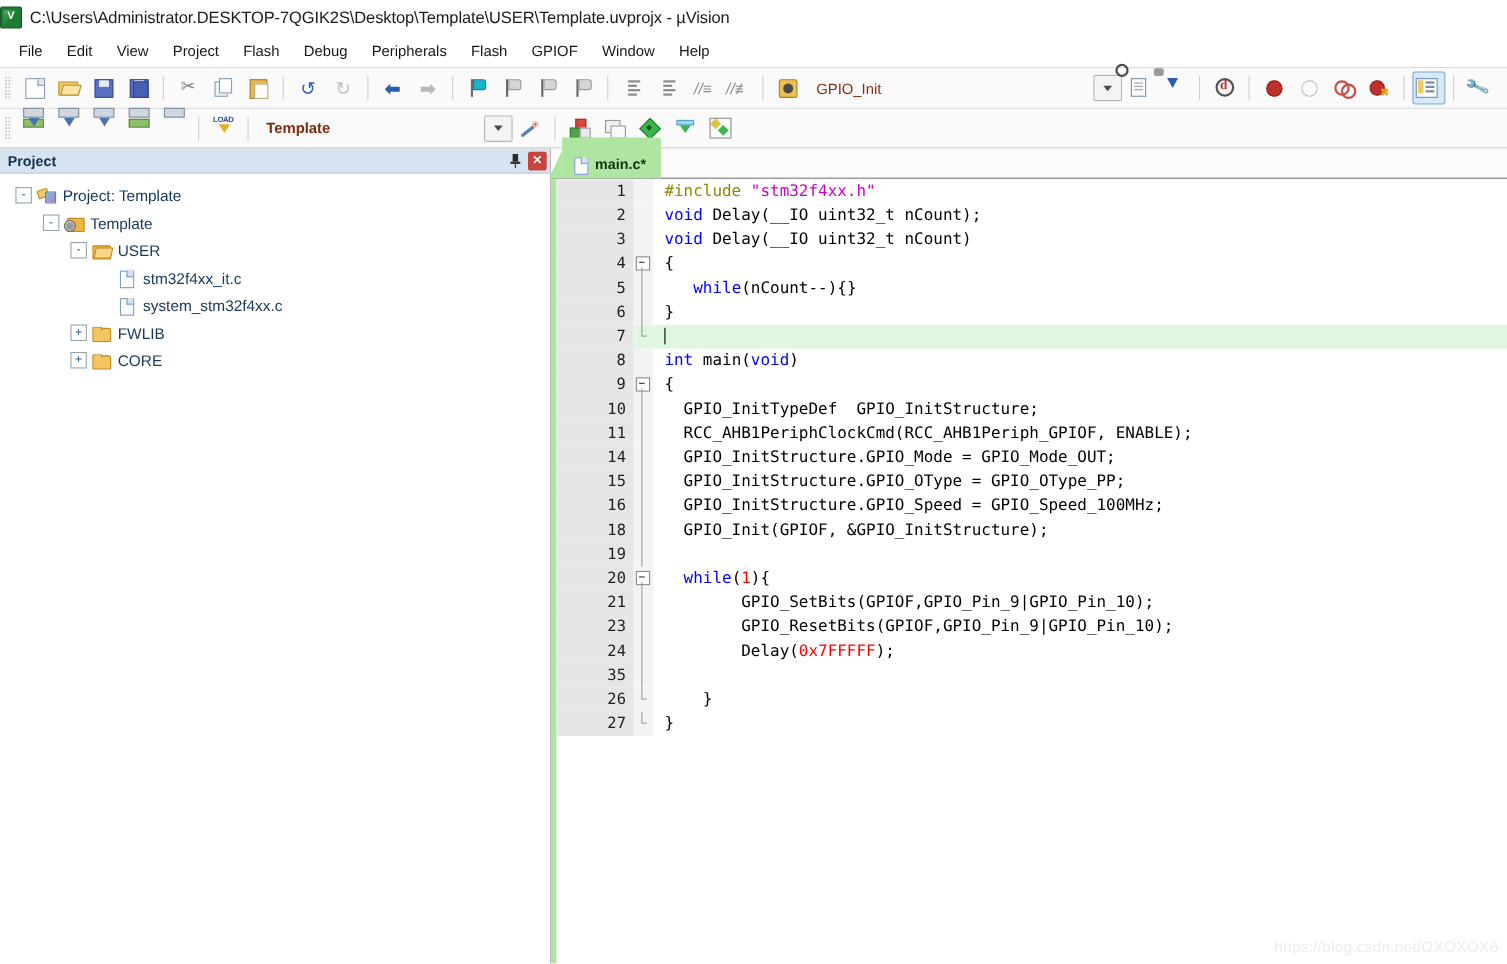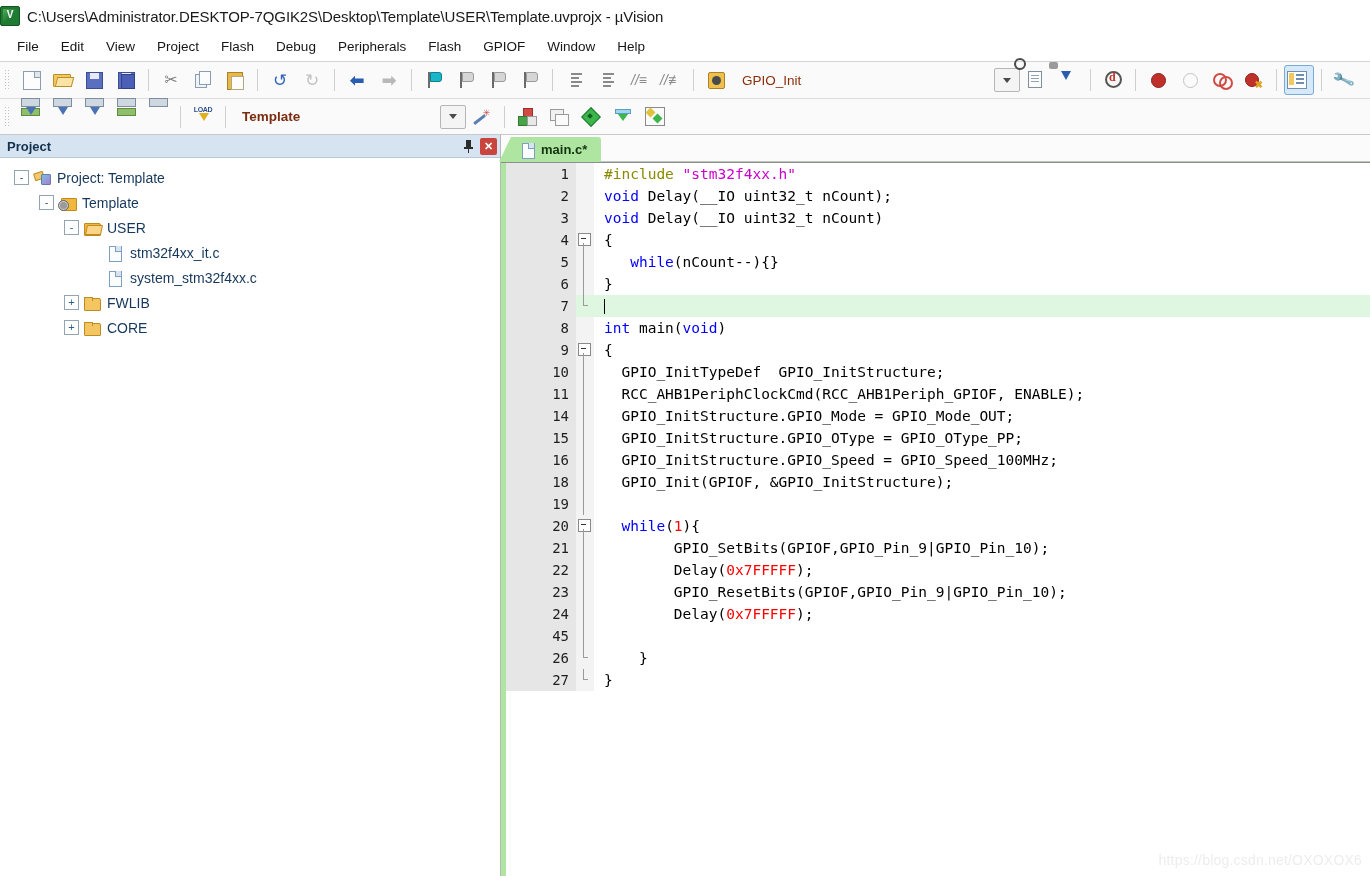--- a/index.html
+++ b/index.html
@@ -92,21 +92,21 @@
       background:#f0b73e;border:1px solid #c08a1d;border-radius:1px;}
   .ic.group:after{content:"";position:absolute;left:0px;top:5px;width:9px;height:9px;
       background:#9a9a9a;border-radius:50%;border:1px solid #6b6b6b;
       box-shadow:0 0 0 1px #cfcfcf inset;}
 
   
   .editor-pane{flex:1 1 auto;display:flex;flex-direction:column;min-width:0;background:#fff;}
   .tabstrip{height:27px;flex:0 0 auto;background:#fbfbfb;display:flex;align-items:flex-end;
             position:relative;padding-left:10px;}
   .tabstrip:after{content:"";position:absolute;left:0;right:0;bottom:0;height:1px;background:#b9c9b9;}
-  .tab{height:25px;display:flex;align-items:center;padding:0 14px 0 10px;background:#aee5a0;
+  .tab{height:25px;display:flex;align-items:center;padding:12px 14px 0 10px;background:#aee5a0;
        position:relative;z-index:2;border-top-right-radius:3px;}
   .tab:before{content:"";position:absolute;left:-12px;bottom:0;width:0;height:0;
        border-bottom:25px solid #aee5a0;border-left:12px solid transparent;}
   .tab-file-ic{width:14px;height:16px;position:relative;margin-right:6px;flex:0 0 auto;}
   .tab-file-ic:before{content:"";position:absolute;left:1px;top:1px;width:11px;height:14px;
       background:#fbfcfe;border:1px solid #7e9ec2;}
   .tab-file-ic:after{content:"";position:absolute;left:7px;top:1px;width:5px;height:5px;
       background:#d6e4f2;border-left:1px solid #7e9ec2;border-bottom:1px solid #7e9ec2;}
   .tab-label{font-size:13px;color:#13330f;font-weight:bold;white-space:nowrap;}
 
@@ -707,42 +707,35 @@
                   <td class="src"><span>  </span><span class="k">while</span><span>(</span><span class="num">1</span><span>){</span></td>
                 </tr>
                 <tr class="code-row">
                   <td class="ln">21</td>
                   <td class="fold">
                     <span class="fold-v"></span>
                   </td>
                   <td class="src"><span>        GPIO_SetBits(GPIOF,GPIO_Pin_9|GPIO_Pin_10);</span></td>
                 </tr>
                 <tr class="code-row">
-                  <td class="ln">22</td>
+                  <td class="ln">23</td>
+                  <td class="fold">
+                    <span class="fold-v"></span>
+                  </td>
+                  <td class="src"><span>        GPIO_ResetBits(GPIOF,GPIO_Pin_9|GPIO_Pin_10);</span></td>
+                </tr>
+                <tr class="code-row">
+                  <td class="ln">24</td>
                   <td class="fold">
                     <span class="fold-v"></span>
                   </td>
                   <td class="src"><span>        Delay(</span><span class="num">0x7FFFFF</span><span>);</span></td>
                 </tr>
                 <tr class="code-row">
-                  <td class="ln">23</td>
-                  <td class="fold">
-                    <span class="fold-v"></span>
-                  </td>
-                  <td class="src"><span>        GPIO_ResetBits(GPIOF,GPIO_Pin_9|GPIO_Pin_10);</span></td>
-                </tr>
-                <tr class="code-row">
-                  <td class="ln">24</td>
-                  <td class="fold">
-                    <span class="fold-v"></span>
-                  </td>
-                  <td class="src"><span>        Delay(</span><span class="num">0x7FFFFF</span><span>);</span></td>
-                </tr>
-                <tr class="code-row">
-                  <td class="ln">45</td>
+                  <td class="ln">35</td>
                   <td class="fold">
                     <span class="fold-v"></span>
                   </td>
                   <td class="src"><span></span>&nbsp;</td>
                 </tr>
                 <tr class="code-row">
                   <td class="ln">26</td>
                   <td class="fold">
                     <span class="fold-end"></span>
                   </td>

